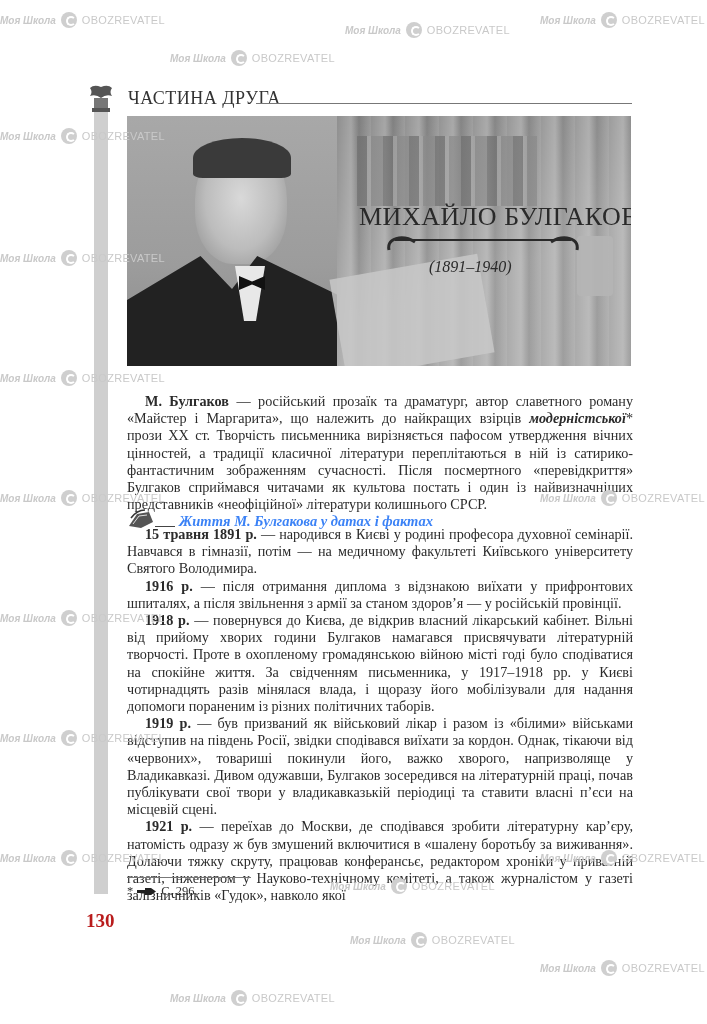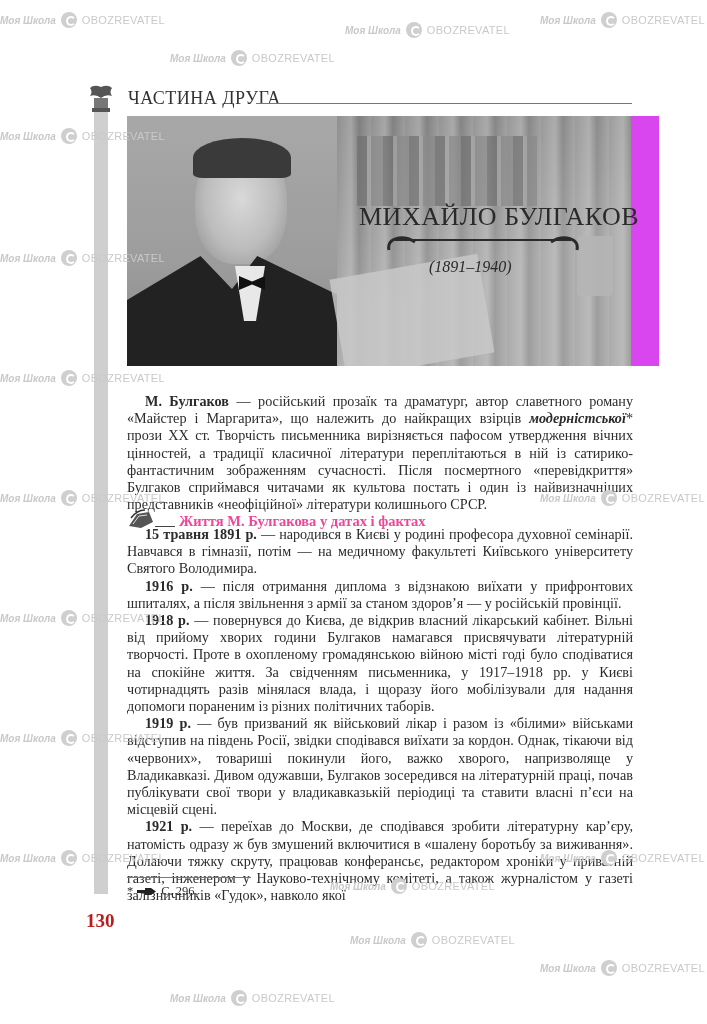--- a/index.html
+++ b/index.html
@@ -27,21 +27,21 @@
     .gray-column {
       position: absolute; left: 94px; top: 112px; width: 14px; height: 782px; background: #cfcfcf;
     }
     .part-header {
       position: absolute; left: 128px; top: 88px; font-size: 18px; letter-spacing: 0.5px; color: #333;
     }
     .header-rule {
       position: absolute; left: 256px; top: 103px; width: 376px; height: 1px; background: #777;
     }
     .hero {
-      position: absolute; left: 127px; top: 116px; width: 504px; height: 250px; overflow: hidden; background: #d946ef; padding-left: 28px;
+      position: absolute; left: 127px; top: 116px; width: 504px; height: 250px; overflow: hidden; background: #15803d;
     }
     .portrait {
       position: absolute; left: 0; top: 0; width: 210px; height: 250px;
       background: linear-gradient(180deg, #a8a8a8 0%, #9c9c9c 60%, #8a8a8a 100%);
     }
     .still-life {
       position: absolute; left: 210px; top: 0; width: 294px; height: 250px;
       background:
         linear-gradient(160deg, rgba(255,255,255,0.0) 0%, rgba(255,255,255,0.25) 60%),
         repeating-linear-gradient(90deg, #8f8f8f 0px, #a4a4a4 14px, #7d7d7d 22px, #999 34px);
@@ -92,21 +92,21 @@
     }
     .body-text p { margin: 0; text-indent: 18px; }
     .intro { top: 363px; margin-top: 30px; }
     .b { font-weight: bold; }
     .bi { font-weight: bold; font-style: italic; }
     .section-head {
       position: absolute; left: 127px; top: 508px; display: flex; align-items: flex-end; gap: 0;
     }
     .section-icon { width: 28px; height: 22px; }
     .section-underline { width: 20px; height: 1px; background: #444; margin-bottom: 3px; }
-    .section-title { font-weight: bold; font-size: 14.5px; margin-left: 4px; color: #ec4899; }
+    .section-title { font-weight: bold; font-size: 14.5px; margin-left: 4px; color: #3b82f6; font-style: italic; }
     .timeline { top: 526px; }
     .footnote-rule {
       position: absolute; left: 127px; top: 877px; width: 124px; height: 1px; background: #777;
     }
     .footnote {
       position: absolute; left: 127px; top: 884px; font-size: 12.5px; display: flex; align-items: center; gap: 4px; color: #333;
     }
     .pointing-hand { width: 20px; height: 9px; }
     .page-number {
       position: absolute; left: 86px; top: 910px; font-weight: bold; font-size: 19px; color: #b91c1c;

